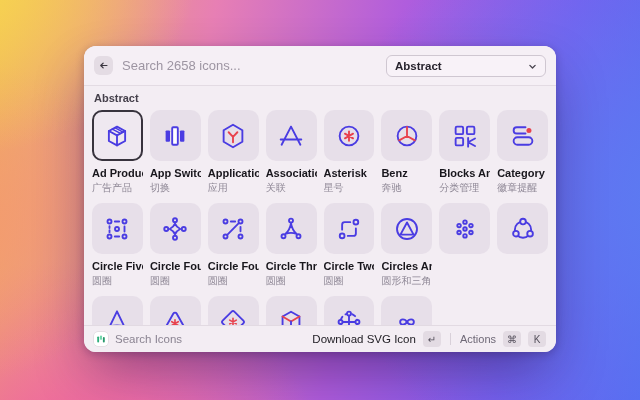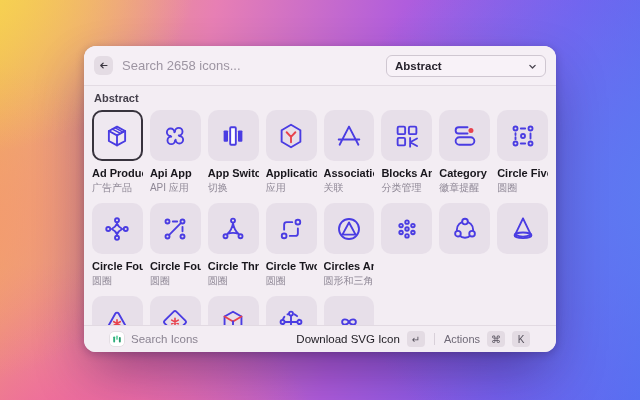--- a/index.html
+++ b/index.html
@@ -55,21 +55,21 @@
     white-space:nowrap; overflow:hidden;
   }
   .sublabel {
     font-size:10px; color:#8f8896; margin-top:2px;
     white-space:nowrap; overflow:hidden;
   }
 
   .footer {
     position:absolute; left:0; right:0; bottom:0; height:27px;
     background:#f3edf3; border-top:1px solid #e2dae2;
-    display:flex; align-items:center; gap:7px; padding:0 26px; z-index:5;
+    display:flex; align-items:center; gap:7px; padding:0 10px; z-index:5;
   }
   .brand-logo {
     width:14px; height:14px; border-radius:4px; background:#ffffff;
     box-shadow:0 0 0 .5px rgba(0,0,0,.12); display:flex; align-items:center; justify-content:center;
     flex:0 0 auto;
   }
   .footer-app-label { font-size:11.5px; color:#8b8492; }
   .footer-spacer { flex:1; }
   .footer-primary { font-size:11.5px; font-weight:400; color:#1d1b21; cursor:pointer; }
   .kbd {
@@ -116,29 +116,20 @@
               <path d="M11 16l13 7 13-7M24 23v16"></path>
               <path d="M16.5 12.9 29.5 19.9M20.5 10.7 33.5 17.7" stroke-width="2.4"></path>
             </svg>
           </div>
           <div class="label">Ad Product</div>
           <div class="sublabel">广告产品</div>
         </div>
         <div class="cell">
           <div class="tile">
             <svg viewBox="0 0 48 48" fill="none" stroke="#4A3CE2" stroke-width="3" stroke-linecap="round" stroke-linejoin="round">
-              <path d="M24 17a6 6 0 1 1 6 6M31 24a6 6 0 1 1-6 6M24 31a6 6 0 1 1-6-6M17 24a6 6 0 1 1 6-6"></path>
-            </svg>
-          </div>
-          <div class="label">Api App</div>
-          <div class="sublabel">API 应用</div>
-        </div>
-        <div class="cell">
-          <div class="tile">
-            <svg viewBox="0 0 48 48" fill="none" stroke="#4A3CE2" stroke-width="3" stroke-linecap="round" stroke-linejoin="round">
               <rect x="9" y="15" width="7" height="18" rx="1.5" fill="#4A3CE2" stroke="none"></rect>
               <rect x="19.5" y="10" width="9" height="28" rx="1.5" fill="#ffffff"></rect>
               <rect x="32" y="15" width="7" height="18" rx="1.5" fill="#4A3CE2" stroke="none"></rect>
             </svg>
           </div>
           <div class="label">App Switch</div>
           <div class="sublabel">切换</div>
         </div>
         <div class="cell">
           <div class="tile">
@@ -151,20 +142,40 @@
           <div class="sublabel">应用</div>
         </div>
         <div class="cell">
           <div class="tile">
             <svg viewBox="0 0 48 48" fill="none" stroke="#4A3CE2" stroke-width="3" stroke-linecap="round" stroke-linejoin="round">
               <path d="M24 9 39 38M24 9 9 38M7.5 29.5h33"></path>
             </svg>
           </div>
           <div class="label">Association</div>
           <div class="sublabel">关联</div>
+        </div>
+        <div class="cell">
+          <div class="tile">
+            <svg viewBox="0 0 48 48" fill="none" stroke="#4A3CE2" stroke-width="3" stroke-linecap="round" stroke-linejoin="round">
+              <circle cx="24" cy="24" r="15"></circle>
+              <path d="M24 16.5v15M17.5 20.2l13 7.6M30.5 20.2l-13 7.6" stroke="#E8424D"></path>
+            </svg>
+          </div>
+          <div class="label">Asterisk</div>
+          <div class="sublabel">星号</div>
+        </div>
+        <div class="cell">
+          <div class="tile">
+            <svg viewBox="0 0 48 48" fill="none" stroke="#4A3CE2" stroke-width="3" stroke-linecap="round" stroke-linejoin="round">
+              <circle cx="24" cy="24" r="15"></circle>
+              <path d="M24 24V9.5M24 24l-12.5 7M24 24l12.5 7" stroke="#E8424D"></path>
+            </svg>
+          </div>
+          <div class="label">Benz</div>
+          <div class="sublabel">奔驰</div>
         </div>
         <div class="cell">
           <div class="tile">
             <svg viewBox="0 0 48 48" fill="none" stroke="#4A3CE2" stroke-width="3" stroke-linecap="round" stroke-linejoin="round">
               <rect x="9" y="9" width="12" height="12" rx="2"></rect>
               <rect x="27" y="9" width="12" height="12" rx="2"></rect>
               <rect x="9" y="27" width="12" height="12" rx="2"></rect>
               <path d="M29 27v14M29 34l11-6M29 34l11 6"></path>
             </svg>
           </div>

